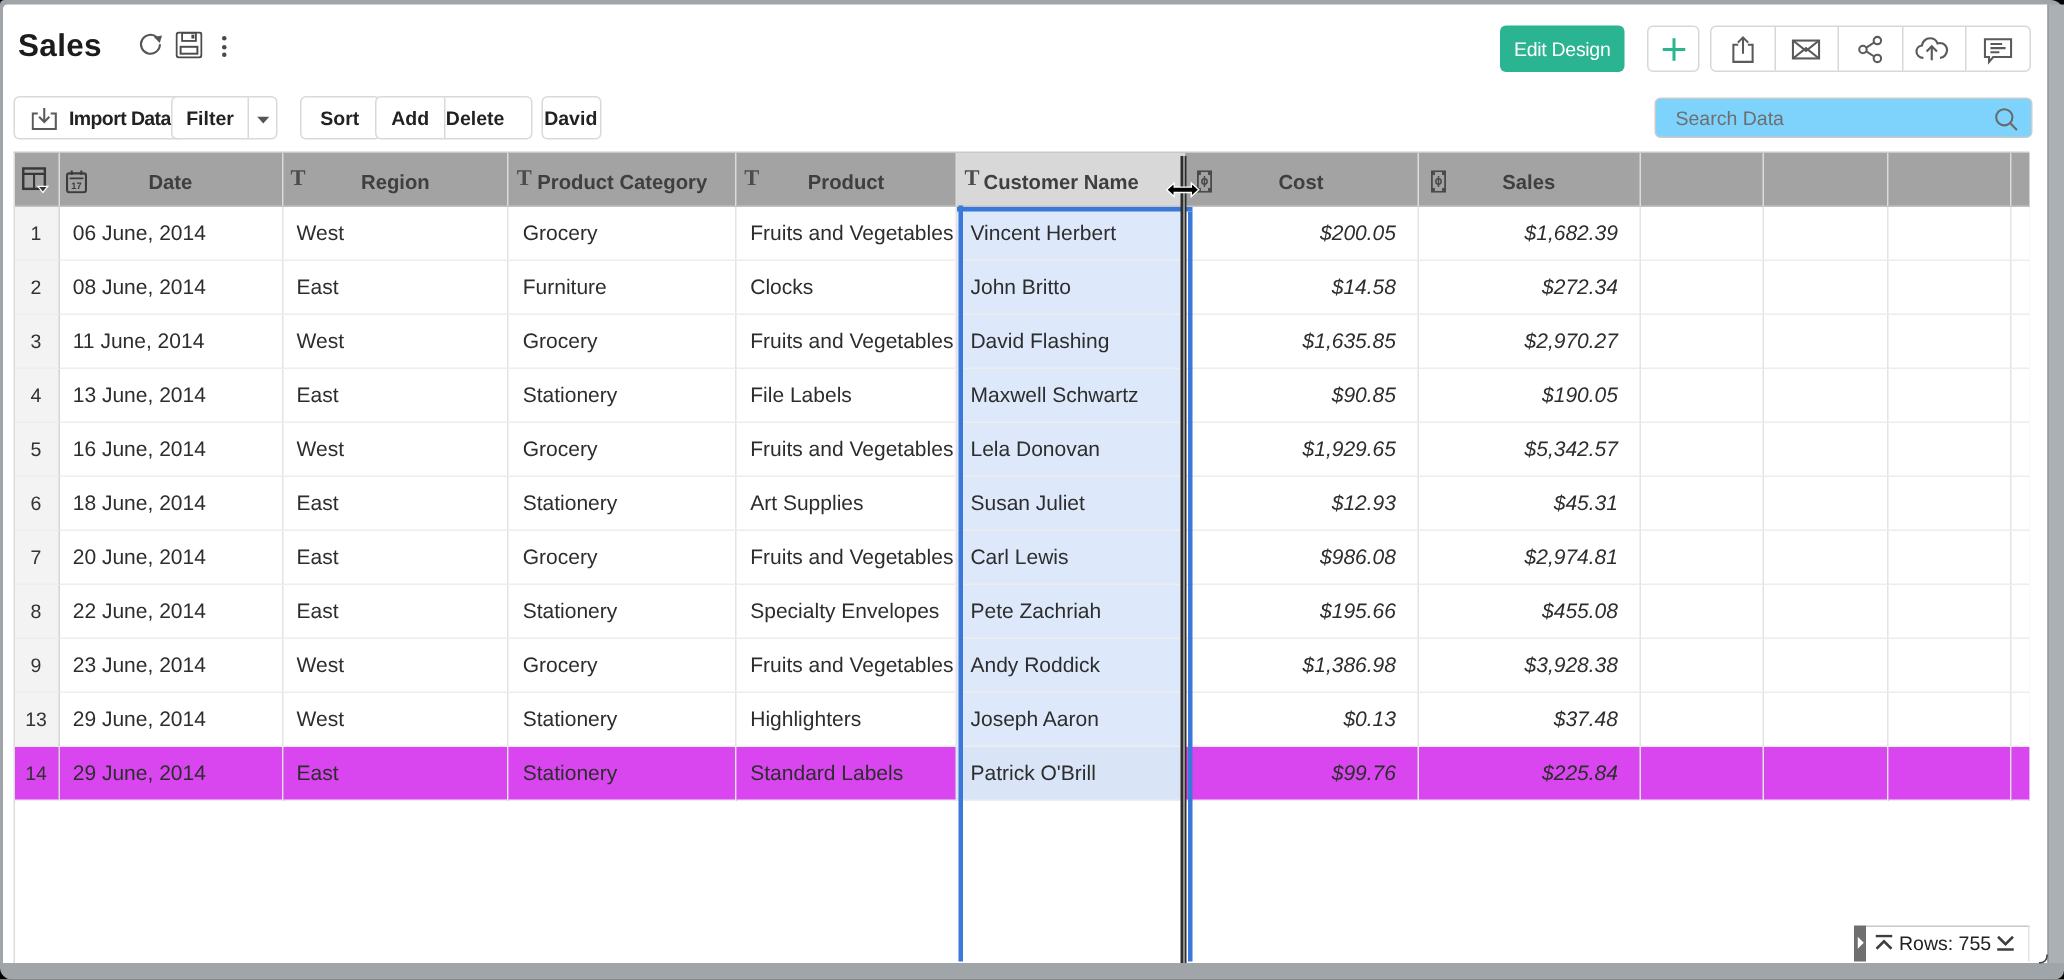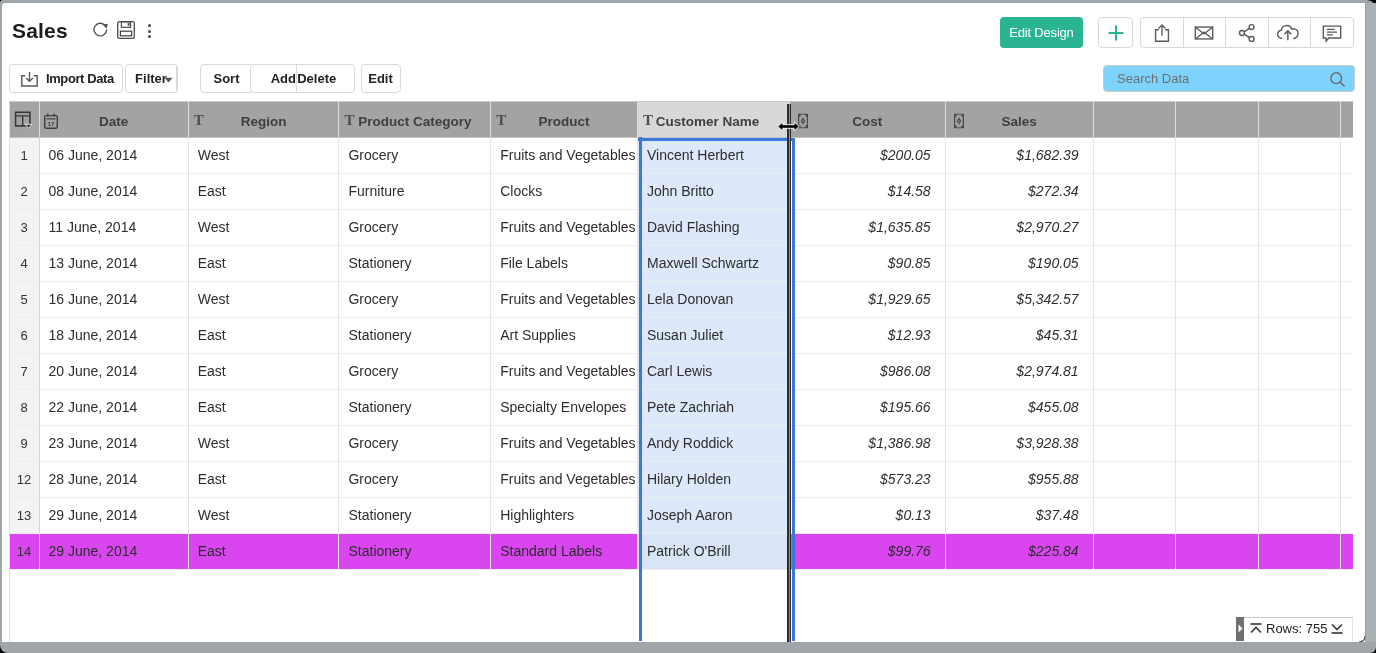--- a/index.html
+++ b/index.html
@@ -103,34 +103,34 @@
     </div>
 </div>
 <div class="btn" style="left:9px;width:113.5px;text-align:right">
     <span style="position:absolute;left:36px;top:0;letter-spacing:-0.4px">Import Data</span>
     <svg style="position:absolute;left:11px;top:7px" width="17" height="15" viewBox="0 0 17 15" fill="none" stroke="#5a5a5a" stroke-width="1.4">
       <path d="M4.2 3.7 H0.8 V14 H16.2 V3.7 H12.8"></path>
       <path d="M8.5 0 V9"></path>
       <path d="M5.1 5.9 L8.5 9.3 L11.9 5.9"></path>
     </svg>
   </div>
-<div class="btn" style="left:125px;width:53px">
+<div class="btn" style="left:114px;width:71px">
     <span style="position:absolute;left:0;width:50px;text-align:center">Filter</span>
     <span style="position:absolute;left:50.3px;top:0;bottom:0;border-left:1px solid #d9d9d9"></span>
     <svg style="position:absolute;right:4.5px;top:12px" width="9" height="6" viewBox="0 0 9 6">
       <path d="M0.5 0.8 h8 l-4 4.6 z" fill="#555"></path>
     </svg>
   </div>
 <div class="btn" style="left:199.5px;width:54px">Sort</div>
 <div class="btn" style="left:250px;width:104.5px">
-    <span style="position:absolute;left:0;width:45px;text-align:right">Add</span>
+    <span style="position:absolute;left:0;width:45px;text-align:center">Add</span>
     <span style="position:absolute;left:45px;top:0;bottom:0;border-left:1px solid #d9d9d9"></span>
     <span style="position:absolute;left:45px;right:16px;text-align:center">Delete</span>
   </div>
-<div class="btn" style="left:360.5px;width:40px">Edit</div>
+<div class="btn" style="left:360.5px;width:40px">David</div>
 <div class="search">
     <span>Search Data</span>
     <svg style="position:absolute;right:8px;top:5px" width="17" height="17" viewBox="0 0 17 17" fill="none" stroke="#6a6a6a" stroke-width="1.4">
       <circle cx="7.2" cy="7.2" r="5.4"></circle>
       <line x1="11.2" y1="11.2" x2="15.6" y2="15.6"></line>
     </svg>
   </div>
 <div class="tbl">
 <table>
 <colgroup>
@@ -311,34 +311,20 @@
           <td>Fruits and Vegetables</td>
           <td class="sel">Andy Roddick</td>
           <td class="num">$1,386.98</td>
           <td class="num">$3,928.38</td>
           <td></td>
           <td></td>
           <td></td>
           <td class="lastcol"></td>
         </tr>
 <tr>
-          <td class="rn">12</td>
-          <td>28 June, 2014</td>
-          <td>East</td>
-          <td>Grocery</td>
-          <td>Fruits and Vegetables</td>
-          <td class="sel">Hilary Holden</td>
-          <td class="num">$573.23</td>
-          <td class="num">$955.88</td>
-          <td></td>
-          <td></td>
-          <td></td>
-          <td class="lastcol"></td>
-        </tr>
-<tr>
           <td class="rn">13</td>
           <td>29 June, 2014</td>
           <td>West</td>
           <td>Stationery</td>
           <td>Highlighters</td>
           <td class="sel">Joseph Aaron</td>
           <td class="num">$0.13</td>
           <td class="num">$37.48</td>
           <td></td>
           <td></td>

